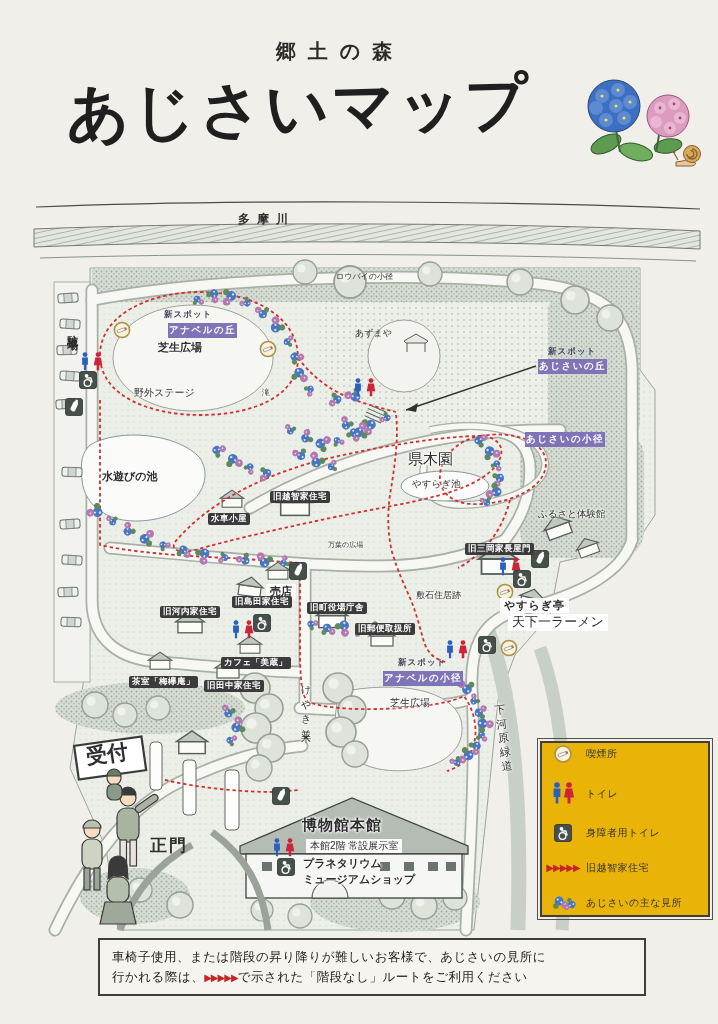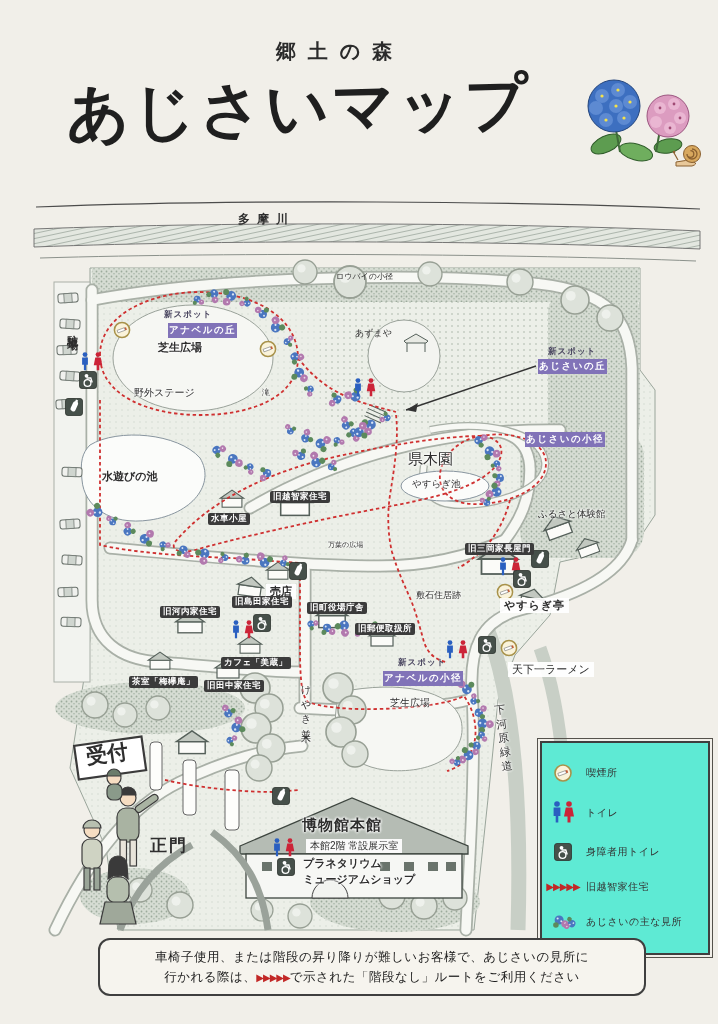--- a/index.html
+++ b/index.html
@@ -18,30 +18,30 @@
   .hdr-title{position:absolute;top:66px;left:66px;
        font-family:"Liberation Serif","DejaVu Serif",serif;font-weight:900;
        font-size:62px;letter-spacing:3px;color:#1f1f1f;transform:rotate(-1.5deg);z-index:5;}
   .lbl{position:absolute;color:#2e2e2e;white-space:nowrap;line-height:1.15;z-index:5;}
   .lb{background:#3b3b3b;color:#fff;font-size:8.5px;padding:1px 3px;border-radius:2px;font-weight:600;letter-spacing:.5px;}
   .lv{background:#8173b8;color:#fff;font-size:9.5px;padding:2px 1px;font-weight:700;letter-spacing:1.5px;}
   .lw{background:rgba(255,255,255,.93);font-size:10px;padding:1px 4px;font-weight:700;}
   .lnew{color:#4a4660;font-size:8.5px;font-weight:700;letter-spacing:1px;}
   .vert{writing-mode:vertical-rl;}
   .halo{text-shadow:0 0 3px #fff,0 0 3px #fff,0 0 3px #fff;}
-  .legend{position:absolute;left:540px;top:741px;width:152px;height:170px;background:#5eead4;
+  .legend{position:absolute;left:540px;top:741px;width:152px;height:170px;background:#eab308;
        border:2px solid #3f3f3f;outline:1px solid #55524c;outline-offset:2px;
-       padding:20px 7px;display:flex;flex-direction:column;justify-content:space-between;z-index:6;}
+       padding:1px 7px;display:flex;flex-direction:column;justify-content:space-between;z-index:6;}
   .leg-row{display:flex;align-items:center;gap:9px;}
   .leg-ic{width:28px;display:flex;justify-content:center;align-items:center;}
   .leg-lab{font-size:10px;color:#333;letter-spacing:.5px;}
   .leg-arr{color:#c22726;font-size:10px;letter-spacing:-1px;font-weight:700;}
-  .note{position:absolute;left:98px;top:938px;width:520px;border:2px solid #3f3f3f;border-radius:12px;
+  .note{position:absolute;left:98px;top:938px;width:520px;border:2px solid #3f3f3f;border-radius:0;
        background:#f6f4ee;padding:7px 12px;font-size:12.5px;color:#1d1d1d;letter-spacing:.5px;
-       line-height:1.6;z-index:6;text-align:center;}
+       line-height:1.6;z-index:6;}
   .note .arr{color:#c22726;font-size:10px;letter-spacing:-1px;font-weight:700;}
 </style>
 </head>
 <body>
 
 <svg class="map" viewBox="0 0 718 1024">
 <defs>
   <pattern id="dots" width="6" height="6" patternUnits="userSpaceOnUse">
         <circle cx="2" cy="2" r=".8" fill="#b6c0b4"></circle>
       </pattern>
@@ -464,21 +464,21 @@
 <div class="lbl halo" style="left:538px;top:509px;font-size:9.5px;">ふるさと体験館</div>
 <div class="lbl lb" style="left:465px;top:543px;">旧三岡家長屋門</div>
 <div class="lbl halo" style="left:328px;top:541px;font-size:7px;">万葉の広場</div>
 <div class="lbl lw" style="left:266px;top:584px;font-size:11px;">売店</div>
 <div class="lbl lb" style="left:232px;top:596px;">旧島田家住宅</div>
 <div class="lbl lb" style="left:160px;top:606px;">旧河内家住宅</div>
 <div class="lbl lb" style="left:307px;top:602px;">旧町役場庁舎</div>
 <div class="lbl lb" style="left:355px;top:623px;">旧郵便取扱所</div>
 <div class="lbl halo" style="left:416px;top:590px;font-size:9px;">敷石住居跡</div>
 <div class="lbl lw" style="left:500px;top:598px;font-size:11px;letter-spacing:1px;">やすらぎ亭</div>
-<div class="lbl lw" style="left:508px;top:614px;font-size:11px;font-weight:400;margin-top:48px;">天下一ラーメン</div>
+<div class="lbl lw" style="left:508px;top:614px;font-size:13px;font-weight:400;">天下一ラーメン</div>
 <div class="lbl lb" style="left:221px;top:657px;">カフェ「美蔵」</div>
 <div class="lbl lb" style="left:129px;top:676px;">茶室「梅欅庵」</div>
 <div class="lbl lb" style="left:204px;top:680px;">旧田中家住宅</div>
 <div class="lbl lnew" style="left:398px;top:658px;">新スポット</div>
 <div class="lbl lv" style="left:383px;top:671px;">アナベルの小径</div>
 <div class="lbl halo" style="left:390px;top:697px;font-size:10px;">芝生広場</div>
 <div class="lbl vert halo" style="left:300px;top:678px;font-size:10px;letter-spacing:3px;">けやき並木</div>
 <div class="lbl" style="left:86px;top:742px;font-size:21px;font-weight:900;transform:rotate(-8deg);">受付</div>
 <div class="lbl" style="left:150px;top:836px;font-size:17px;font-weight:900;letter-spacing:2px;">正門</div>
 <div class="lbl halo" style="left:302px;top:816px;font-size:15px;font-weight:900;letter-spacing:1px;">博物館本館</div>

